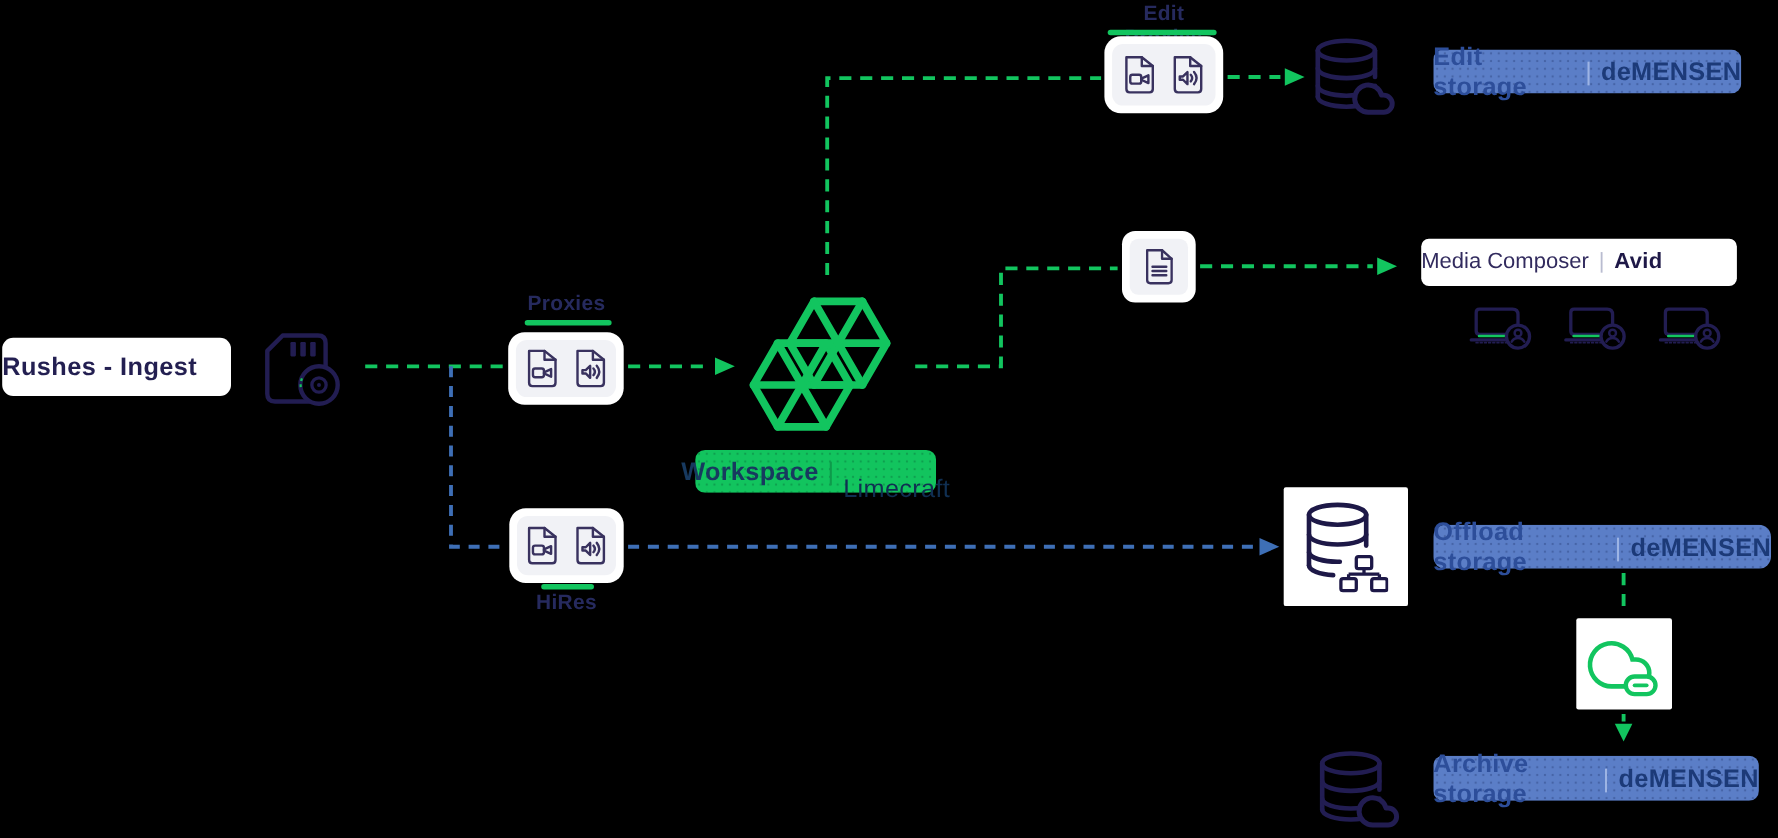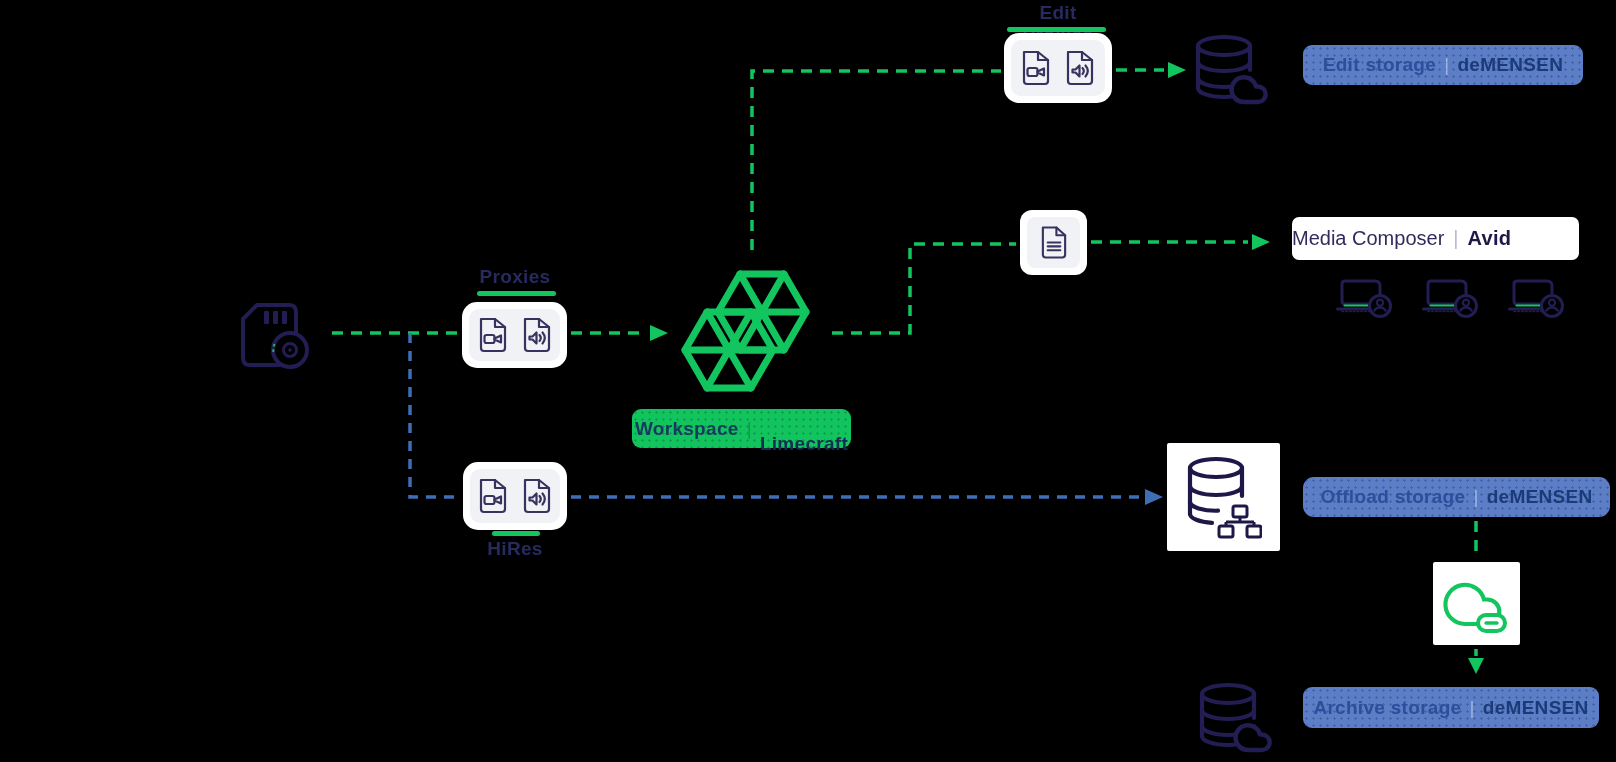--- a/index.html
+++ b/index.html
@@ -14,32 +14,32 @@
   .nodelabel{position:absolute;font-size:19px;font-weight:700;color:#262a5e;text-align:center;letter-spacing:.3px;}
   .underline{position:absolute;height:5px;border-radius:2.5px;background:#12c55f;}
   
   .whitebox{position:absolute;background:#fff;display:flex;align-items:center;justify-content:flex-start;}
   #rushes-box{border-radius:10px;font-size:23px;font-weight:700;color:#231f51;letter-spacing:.4px;}
   #mc-box{border-radius:7px;font-size:20px;}
   #mc-box .t-product{color:#322b5e;font-weight:500;}
   #mc-box .t-sep{color:#b9bcd0;margin:0 9px;font-weight:300;}
   #mc-box .t-brand{color:#1e1847;font-weight:800;letter-spacing:.3px;}
   
-  .badge{position:absolute;display:flex;align-items:center;justify-content:center;border-radius:9px;font-size:19px;letter-spacing:.3px;}
+  .badge{position:absolute;display:flex;align-items:center;justify-content:center;border-radius:9px;font-size:23px;letter-spacing:.3px;}
   .badge .t-sep{margin:0 8px;font-weight:400;}
   .blue-badge{background-color:#5b7ec7;
       background-image:radial-gradient(rgba(28,48,102,.33) 1.2px, transparent 1.4px);background-size:7px 7px;}
   .blue-badge .t-product{color:#2d4e9a;font-weight:700;}
   .blue-badge .t-sep{color:#9db4e4;}
   .blue-badge .t-brand{color:#1c3a78;font-weight:800;}
   .green-badge{background-color:#12c45e;
       background-image:radial-gradient(rgba(6,78,44,.30) 1.2px, transparent 1.4px);background-size:7px 7px;}
   .green-badge .t-product{color:#17395f;font-weight:700;}
   .green-badge .t-sep{color:#0e9a4b;}
-  .green-badge .t-brand{color:#102f52;font-weight:700;margin-top:31px;}
+  .green-badge .t-brand{color:#102f52;font-weight:400;margin-top:31px;}
   
   .sqbox{position:absolute;background:#fff;border-radius:2px;display:flex;align-items:center;justify-content:center;}
   svg{display:block;}
 </style>
 </head>
 <body>
 
 <div id="canvas">
 
   <svg width="0" height="0" style="position:absolute" aria-hidden="true">
@@ -114,20 +114,23 @@
       <path d="M806 312 L784 274 L740 274 L718 312 L740 350 L784 350 Z"></path>
       <path d="M773 350 L685 350"></path>
       <path d="M751 312 L707 388"></path>
       <path d="M707 312 L751 388"></path>
       <path d="M806 312 L718 312"></path>
       <path d="M784 274 L740 350"></path>
       <path d="M740 274 L784 350"></path>
     </g>
   </svg>
 
+  <div id="rushes-box" class="whitebox" style="left:2px;top:307px;width:208px;height:53px;">
+    <span>Rushes - Ingest</span>
+  </div>
 
   <svg class="abs" style="left:233px;top:299px" width="78" height="72" viewBox="0 0 78 72">
     <g fill="none" stroke="#221d52" stroke-width="4" stroke-linejoin="round" stroke-linecap="round">
       <path d="M24 6 H56 Q63 6 63 13 V59 Q63 66 56 66 H17 Q10 66 10 59 V20 Z"></path>
     </g>
     <g fill="#221d52">
       <rect x="31" y="12" width="5" height="13" rx="1"></rect>
       <rect x="40" y="12" width="5" height="13" rx="1"></rect>
       <rect x="49" y="12" width="5" height="13" rx="1"></rect>
     </g>

